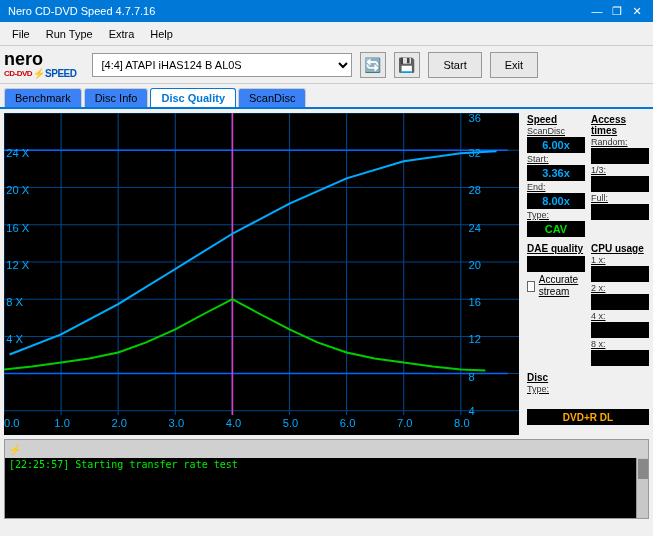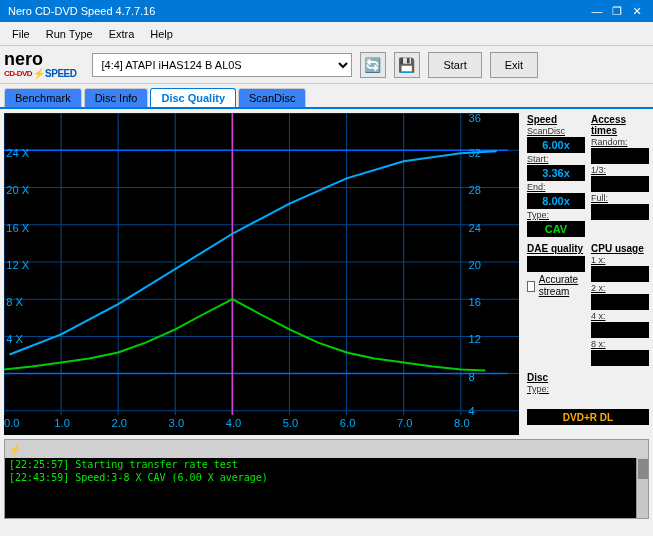--- a/index.html
+++ b/index.html
@@ -478,18 +478,17 @@
 
   </div>
 </div>
 
 <div class="log-area">
   <div class="log-header">
     <span>⚡</span>
   </div>
   <div class="log-content">
     <div class="log-entry">[22:25:57]  Starting transfer rate test</div>
-    <div class="log-entry">[22:43:59]  Speed:3-8 X CAV (6.00 X average)</div>
     <div class="log-scrollbar">
       <div class="log-scrollbar-thumb"></div>
     </div>
   </div>
 </div>
 
 </body></html>

